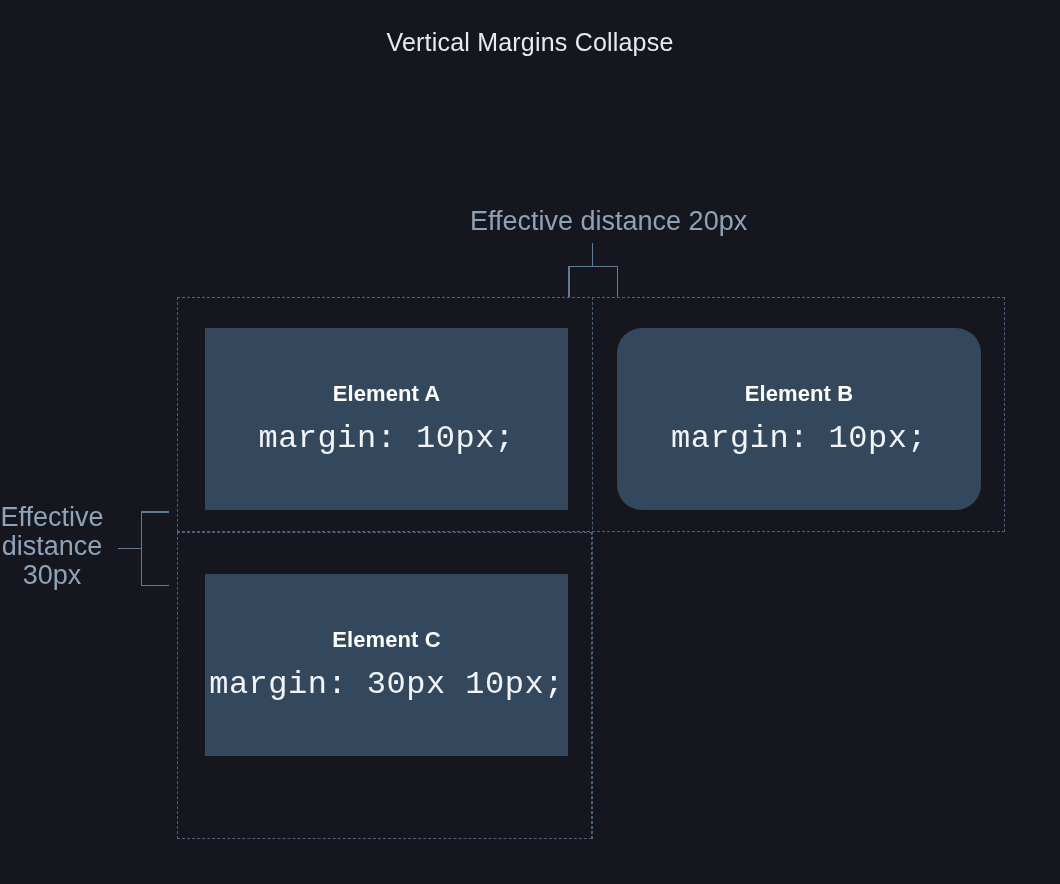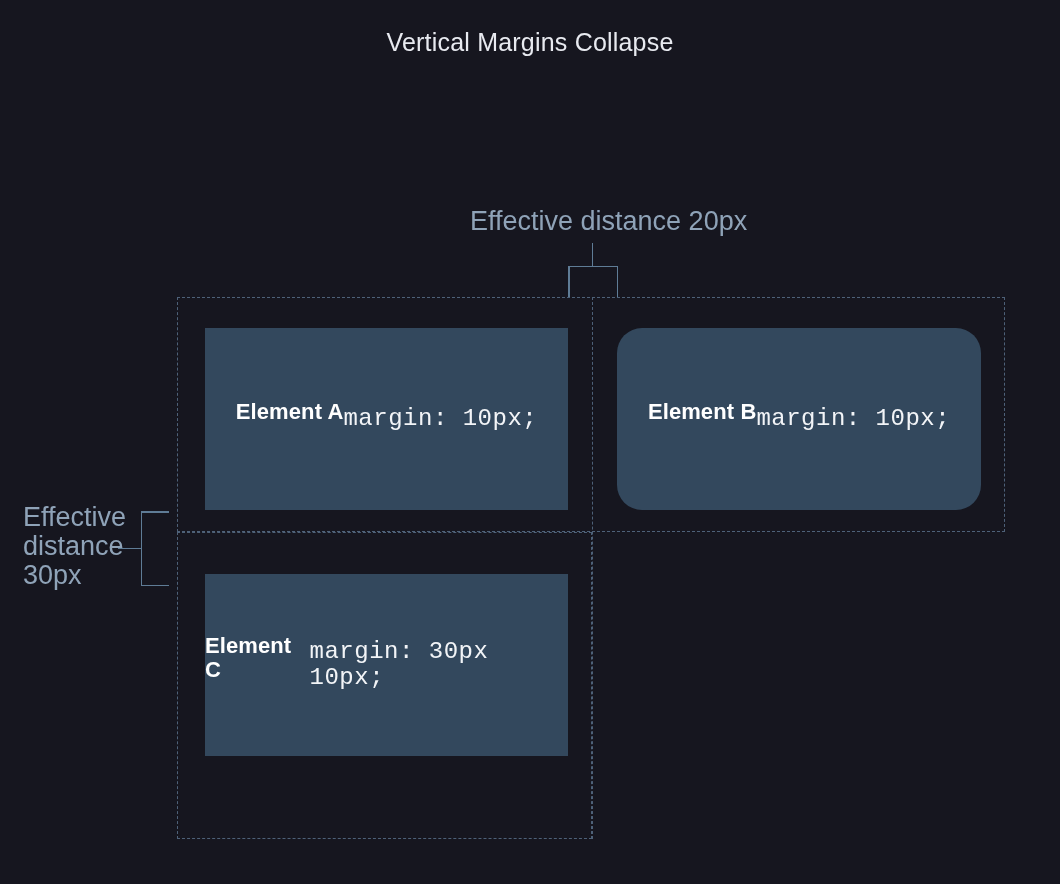--- a/index.html
+++ b/index.html
@@ -46,55 +46,54 @@
     width: 0;
     box-sizing: border-box;
     border-left: 1.4px dashed #4e6178;
   }
 
   
   .el-box {
     position: absolute;
     background: #33485d;
     display: flex;
-    flex-direction: row;
+    flex-direction: column;
     align-items: center;
     justify-content: center;
     box-sizing: border-box;
   }
   .el-title {
     color: #ffffff;
     font-size: 22px;
     font-weight: bold;
     font-family: "Liberation Sans", sans-serif;
     line-height: 1.1;
     margin-bottom: 14px;
     letter-spacing: 0.1px;
   }
   .el-code {
     color: #f2f4f7;
-    font-size: 24px;
+    font-size: 32px;
     font-family: "Liberation Mono", "DejaVu Sans Mono", monospace;
     line-height: 1.1;
     letter-spacing: 0.5px;
   }
 
   
   .anno-label {
     position: absolute;
     color: #8fa3b8;
     font-size: 27px;
     font-family: "Liberation Sans", sans-serif;
     font-weight: 400;
     line-height: 29px;
     white-space: pre;
   }
   .anno-label.right-al {
-    text-align: left;
-    padding-left: 23px;
+    text-align: center;
   }
   .rule {
     position: absolute;
     background: #5f7c96;
   }
   .rule-v { width: 1.6px; }
   .rule-h { height: 1.6px; }
 </style>
 </head>
 <body>

